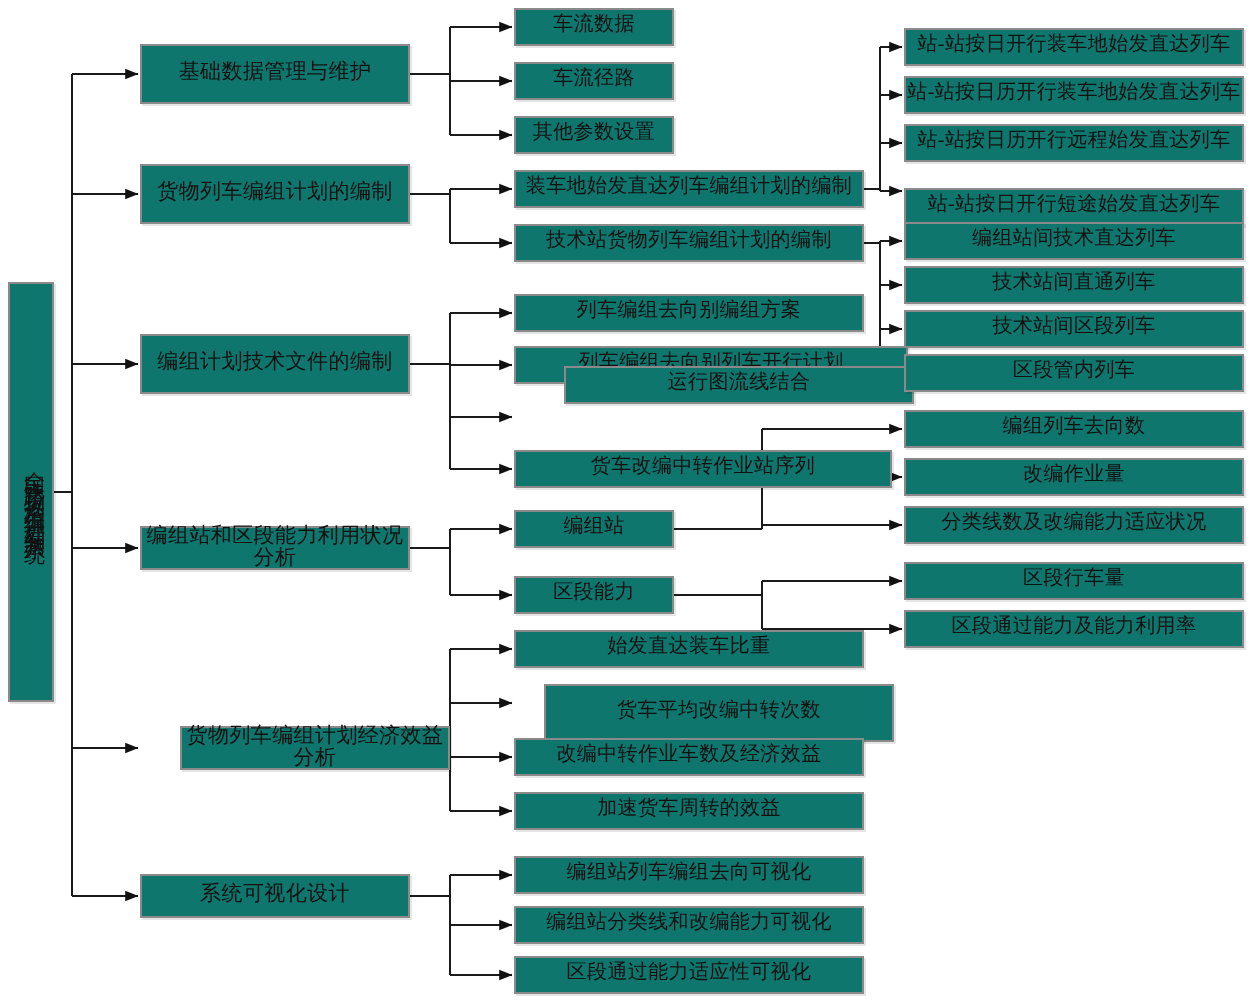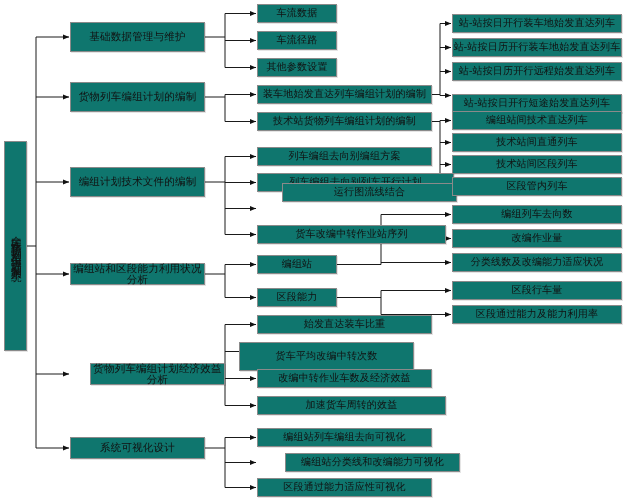--- a/index.html
+++ b/index.html
@@ -156,33 +156,33 @@
       </div>
       <div class="node lvl2" style="left: 257px; top: 255px; width: 80px; height: 19px; justify-content: center;">
         <span>编组站</span>
       </div>
       <div class="node lvl2" style="left: 257px; top: 288px; width: 80px; height: 19px;">
         <span>区段能力</span>
       </div>
       <div class="node lvl2" style="left: 257px; top: 315px; width: 175px; height: 19px;">
         <span>始发直达装车比重</span>
       </div>
-      <div class="node lvl2" style="left: 239px; top: 342px; width: 175px; height: 29px;">
+      <div class="node lvl2" style="left: 272px; top: 342px; width: 175px; height: 29px;">
         <span>货车平均改编中转次数</span>
       </div>
       <div class="node lvl2" style="left: 257px; top: 369px; width: 175px; height: 19px;">
         <span>改编中转作业车数及经济效益</span>
       </div>
-      <div class="node lvl2" style="left: 257px; top: 396px; width: 189px; height: 19px;">
+      <div class="node lvl2" style="left: 257px; top: 396px; width: 175px; height: 19px;">
         <span>加速货车周转的效益</span>
       </div>
       <div class="node lvl2" style="left: 257px; top: 428px; width: 175px; height: 19px;">
         <span>编组站列车编组去向可视化</span>
       </div>
-      <div class="node lvl2" style="left: 257px; top: 453px; width: 175px; height: 19px; margin-left: 28px;">
+      <div class="node lvl2" style="left: 257px; top: 453px; width: 175px; height: 19px;">
         <span>编组站分类线和改编能力可视化</span>
       </div>
       <div class="node lvl2" style="left: 257px; top: 478px; width: 175px; height: 19px;">
         <span>区段通过能力适应性可视化</span>
       </div>
       <div class="node lvl3" style="left: 452px; top: 14px; width: 170px; height: 19px;">
         <span>站-站按日开行装车地始发直达列车</span>
       </div>
       <div class="node lvl3" style="left: 452px; top: 38px; width: 170px; height: 19px;">
         <span>站-站按日历开行装车地始发直达列车</span>

